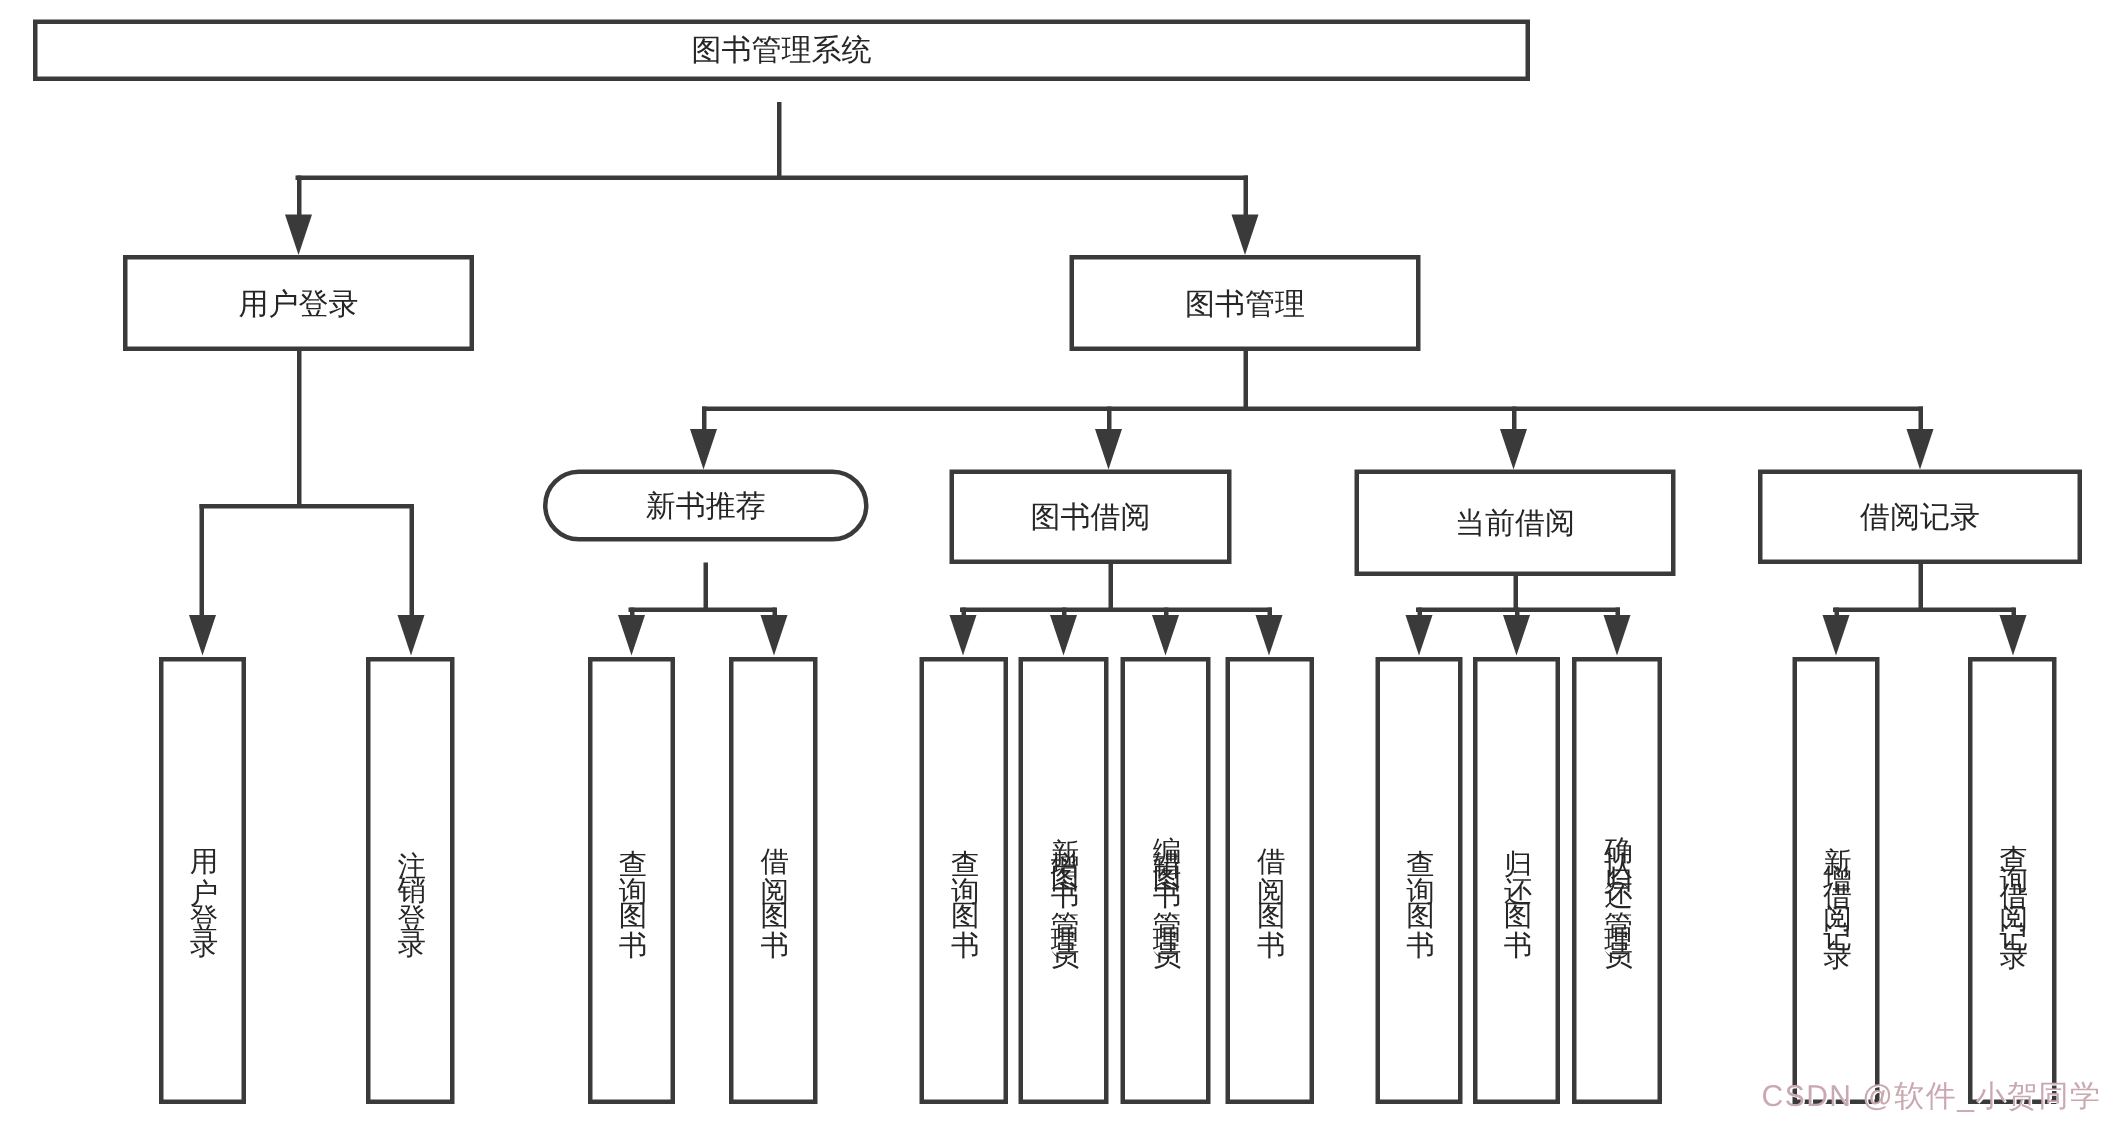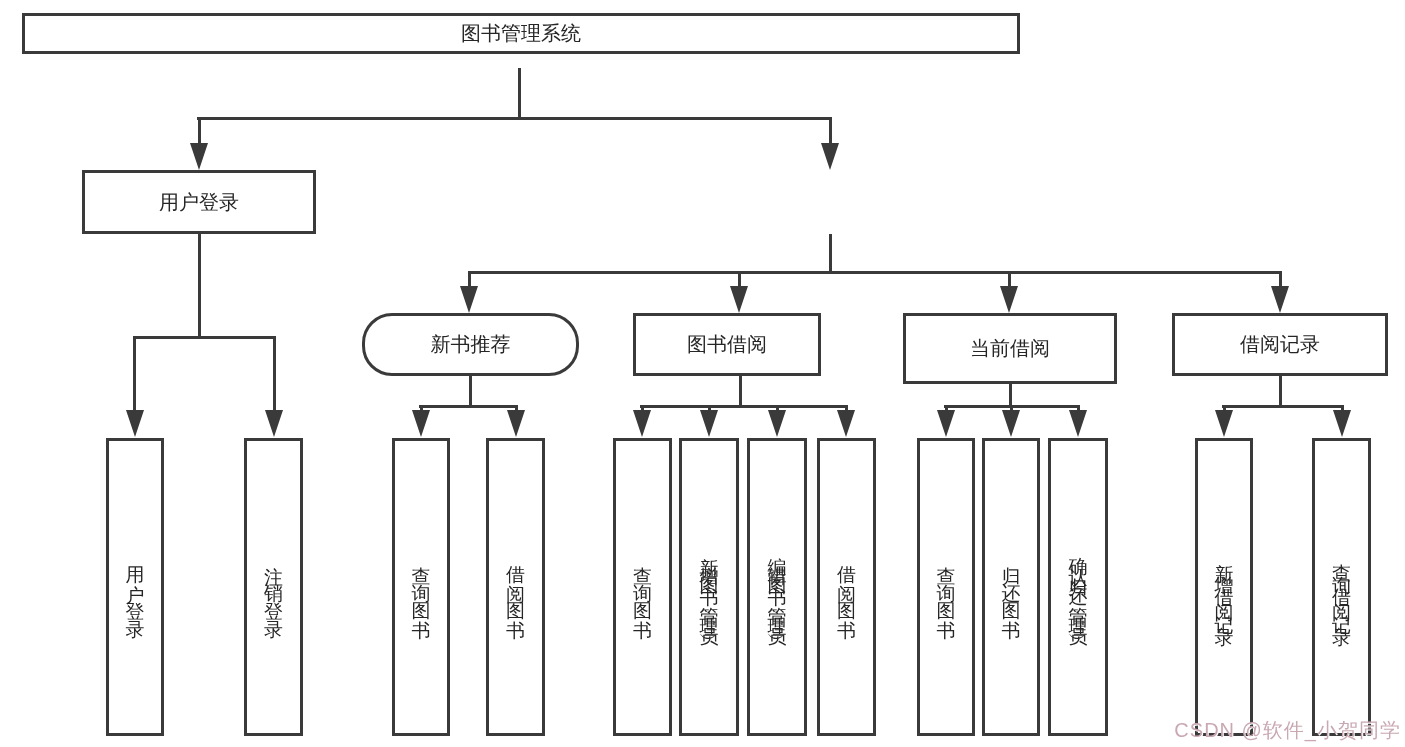--- a/index.html
+++ b/index.html
@@ -113,22 +113,25 @@
   <div class="vl" style="left:1341px;top:405px;height:8px;"></div>
   <div class="ah" style="left:1333px;top:410px;"></div>
 
   <div class="box" style="left:22px;top:13px;width:998px;height:41px;">
     <span>图书管理系统</span>
   </div>
 
   <div class="box" style="left:82px;top:170px;width:234px;height:64px;">
     <span>用户登录</span>
   </div>
+  <div class="box" style="left:713px;top:170px;width:234px;height:64px;">
+    <span>图书管理</span>
+  </div>
 
-  <div class="box" style="left:362px;top:313px;width:217px;height:63px;border-radius:30px;">
+  <div class="box" style="left:362px;top:313px;width:217px;height:48px;border-radius:30px;">
     <span>新书推荐</span>
   </div>
   <div class="box" style="left:633px;top:313px;width:188px;height:63px;">
     <span>图书借阅</span>
   </div>
   <div class="box" style="left:903px;top:313px;width:214px;height:71px;">
     <span>当前借阅</span>
   </div>
   <div class="box" style="left:1172px;top:313px;width:216px;height:63px;">
     <span>借阅记录</span>

